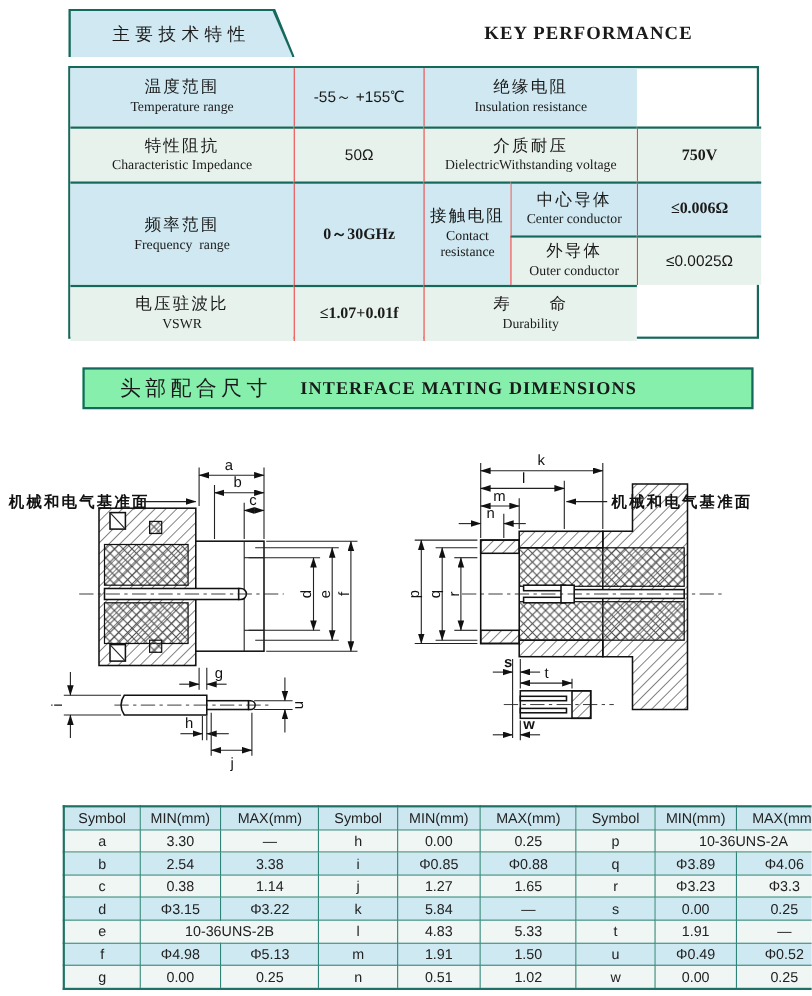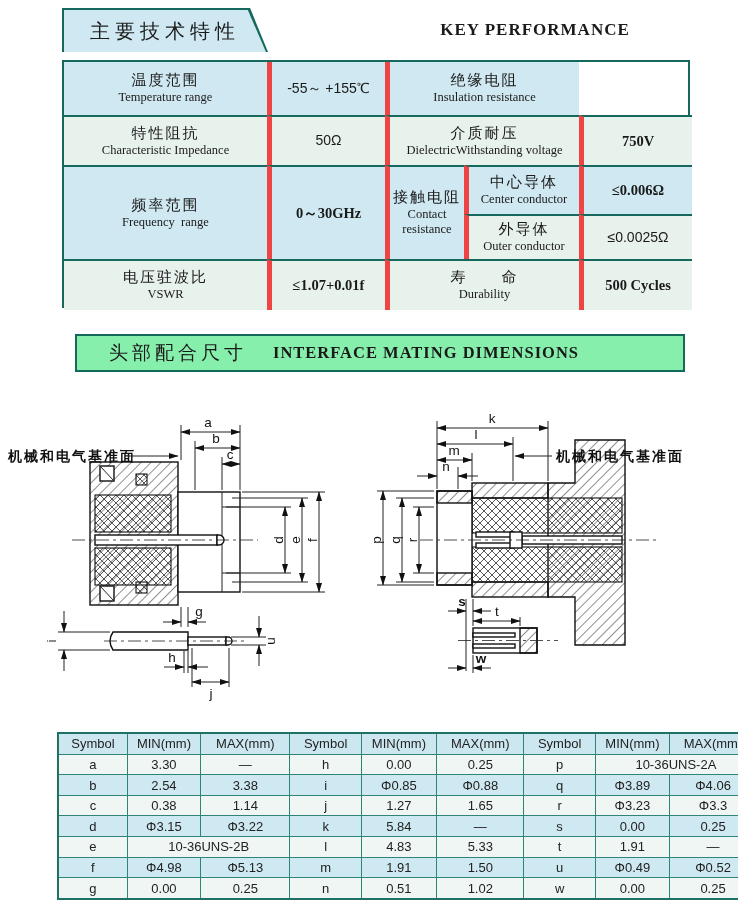--- a/index.html
+++ b/index.html
@@ -5,32 +5,32 @@
   html,body{margin:0;padding:0;background:#fff;}
   .page{position:relative;width:738px;height:905px;background:#ffffff;overflow:hidden;
         font-family:"Liberation Sans",sans-serif;color:#1a1a1a;}
 
   
   .tab1outer{position:absolute;left:62px;top:8px;width:206px;height:44px;background:#15695c;
              clip-path:polygon(0 0,91.3% 0,100% 100%,0 100%);}
   .tab1inner{position:absolute;left:2px;top:2px;width:202px;height:42px;background:#cfe8f1;
              clip-path:polygon(0 0,91% 0,100% 100%,0 100%);
              display:flex;align-items:center;justify-content:center;}
-  .tab1text{font-size:20px;letter-spacing:5px;color:#1c1c1c;}
+  .tab1text{font-size:16px;letter-spacing:5px;color:#1c1c1c;}
   .kp-title{position:absolute;left:385px;top:20px;width:300px;text-align:center;
             font-family:"Liberation Serif",serif;font-weight:bold;font-size:17px;letter-spacing:1px;}
 
   
   .kp-table{position:absolute;left:62px;top:60px;width:628px;height:248px;box-sizing:border-box;
             display:grid;grid-template-columns:203px 118px 79px 115px 113px;
             grid-template-rows:53px 50px 49px 45px 51px;border:2px solid #15695c;}
   .cell{display:flex;flex-direction:column;align-items:center;justify-content:center;
         box-sizing:border-box;line-height:1.25;text-align:center;}
   .bgB{background:#cfe8f1;} .bgP{background:#e8f2ed;}
-  .bl{border-left:5px solid #ef4444;text-align:center;} .bt{border-top:2px solid #15695c;}
+  .bl{border-left:1px solid #ef4444;text-align:center;} .bt{border-top:2px solid #15695c;}
   .zh{font-size:15px;letter-spacing:2px;white-space:pre;}
   .en{font-family:"Liberation Serif",serif;font-weight:normal;font-size:12.5px;white-space:pre;}
   .vserif{font-family:"Liberation Serif",serif;font-weight:bold;font-size:14.5px;}
   .vsans{font-size:14px;}
 
   
   .sec2{position:absolute;left:75px;top:334px;width:610px;height:38px;background:#86efac;
         border:2px solid #15695c;box-sizing:border-box;display:flex;align-items:center;}
   .sec2-zh{font-size:19px;letter-spacing:4px;margin-left:32px;}
   .sec2-en{font-family:"Liberation Serif",serif;font-weight:bold;font-size:16.5px;
@@ -113,21 +113,20 @@
 
     <div class="cell bgP bt" style="grid-area:5/1/6/2">
       <div class="zh">电压驻波比</div>
       <div class="en">VSWR</div>
     </div>
     <div class="cell bgP bl bt vserif" style="grid-area:5/2/6/3">≤1.07+0.01f</div>
     <div class="cell bgP bl bt" style="grid-area:5/3/6/5">
       <div class="zh">寿　　命</div>
       <div class="en">Durability</div>
     </div>
-    <div class="cell bgP bl bt vserif" style="grid-area:5/5/6/6">500 Cycles</div>
   </div>
 
   <div class="sec2">
     <span class="sec2-zh">头部配合尺寸</span>
     <span class="sec2-en">INTERFACE MATING DIMENSIONS</span>
   </div>
 
   <svg class="drawing" width="738" height="335" viewBox="0 0 738 335">
     <defs>
       <pattern id="hatch" width="7" height="7" patternUnits="userSpaceOnUse" patternTransform="rotate(45)">

